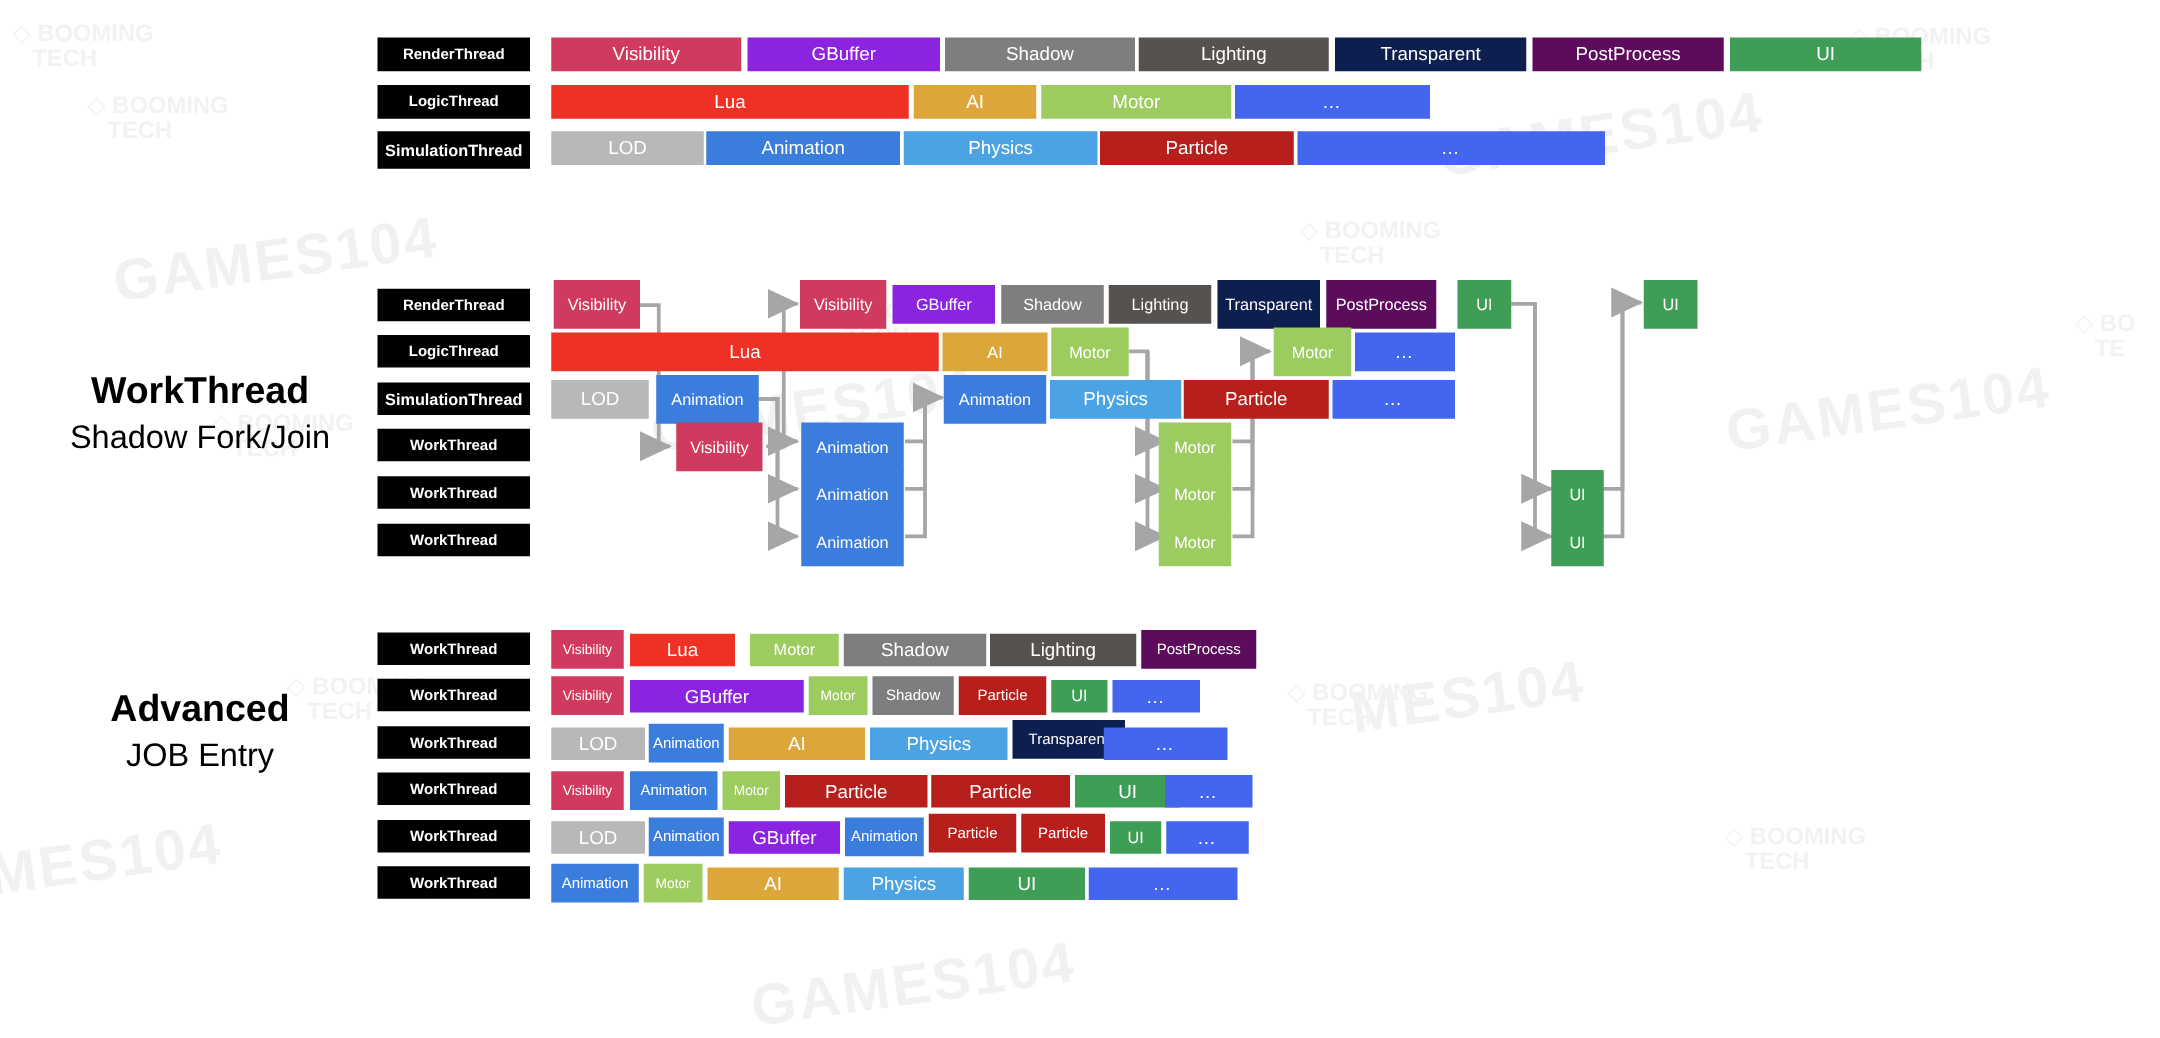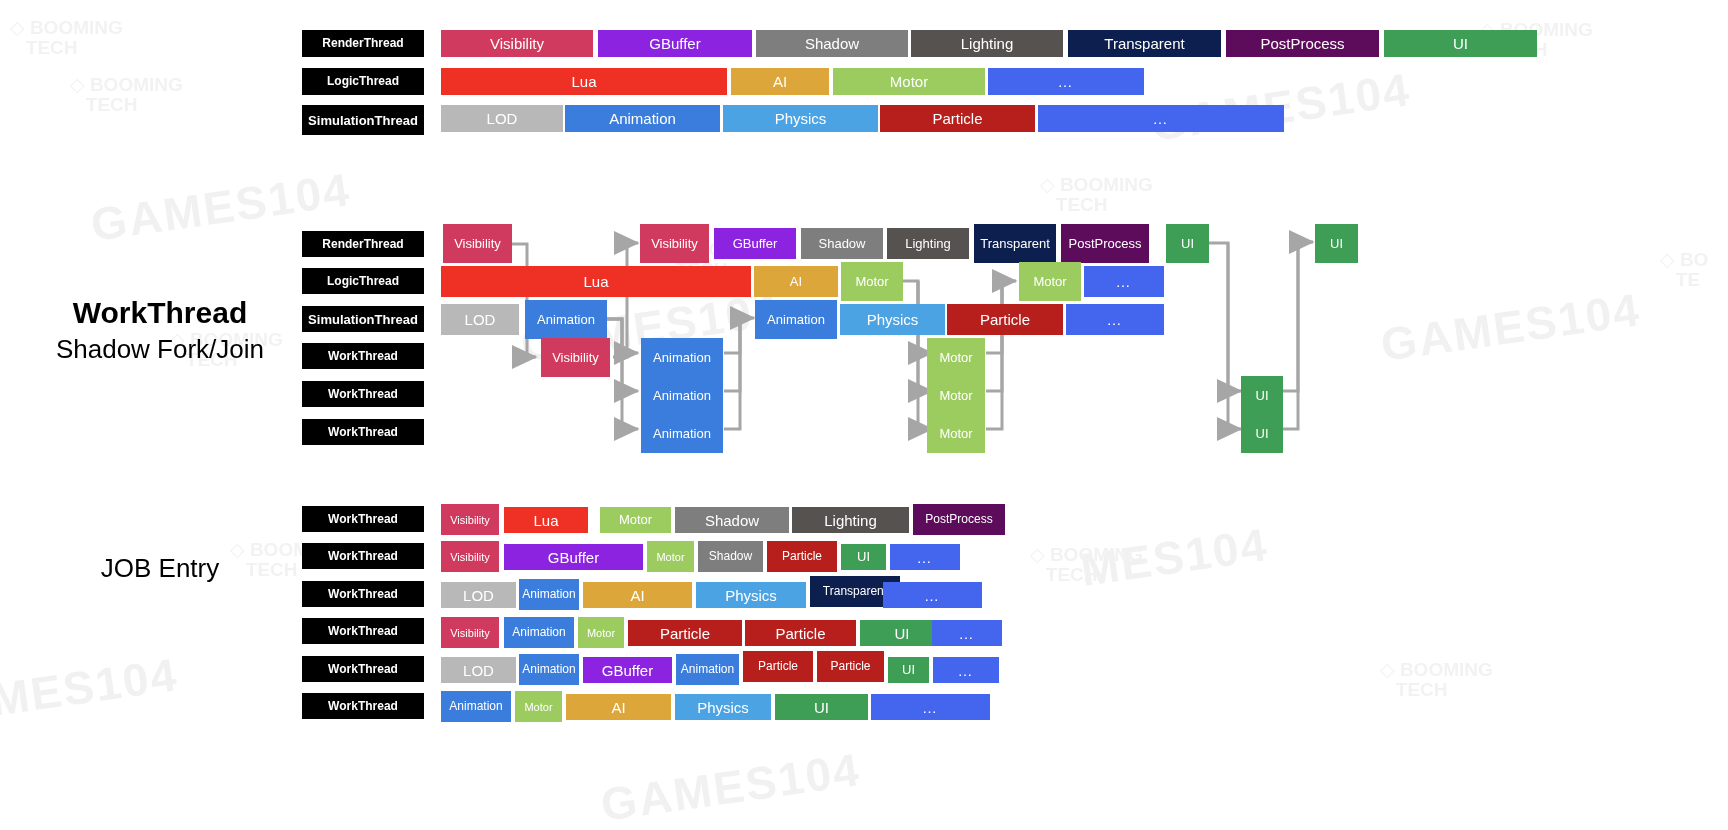--- a/index.html
+++ b/index.html
@@ -66,20 +66,21 @@
   <div class="wm b" style="left:660px;top:240px;">◇ BOOMING<br>&nbsp;&nbsp;&nbsp;TECH</div>
   <div class="wm b" style="left:230px;top:540px;">◇ BOOMING<br>&nbsp;&nbsp;&nbsp;TECH</div>
   <div class="wm b" style="left:1380px;top:660px;">◇ BOOMING<br>&nbsp;&nbsp;&nbsp;TECH</div>
   <div class="wm b" style="left:170px;top:330px;">◇ BOOMING<br>&nbsp;&nbsp;&nbsp;TECH</div>
 
   <div class="sec-label" style="top:295px;">
     <div class="t1">WorkThread</div>
     <div class="t2">Shadow Fork/Join</div>
   </div>
   <div class="sec-label" style="top:550px;">
+    <div class="t1">Advanced</div>
     <div class="t2">JOB Entry</div>
   </div>
 
   <div class="plate" style="left:302px;top:30px;width:122px;height:27px;">
     <span>RenderThread</span>
   </div>
   <div class="plate" style="left:302px;top:68px;width:122px;height:27px;">
     <span>LogicThread</span>
   </div>
   <div class="plate small" style="left:302px;top:105px;width:122px;height:30px;">

